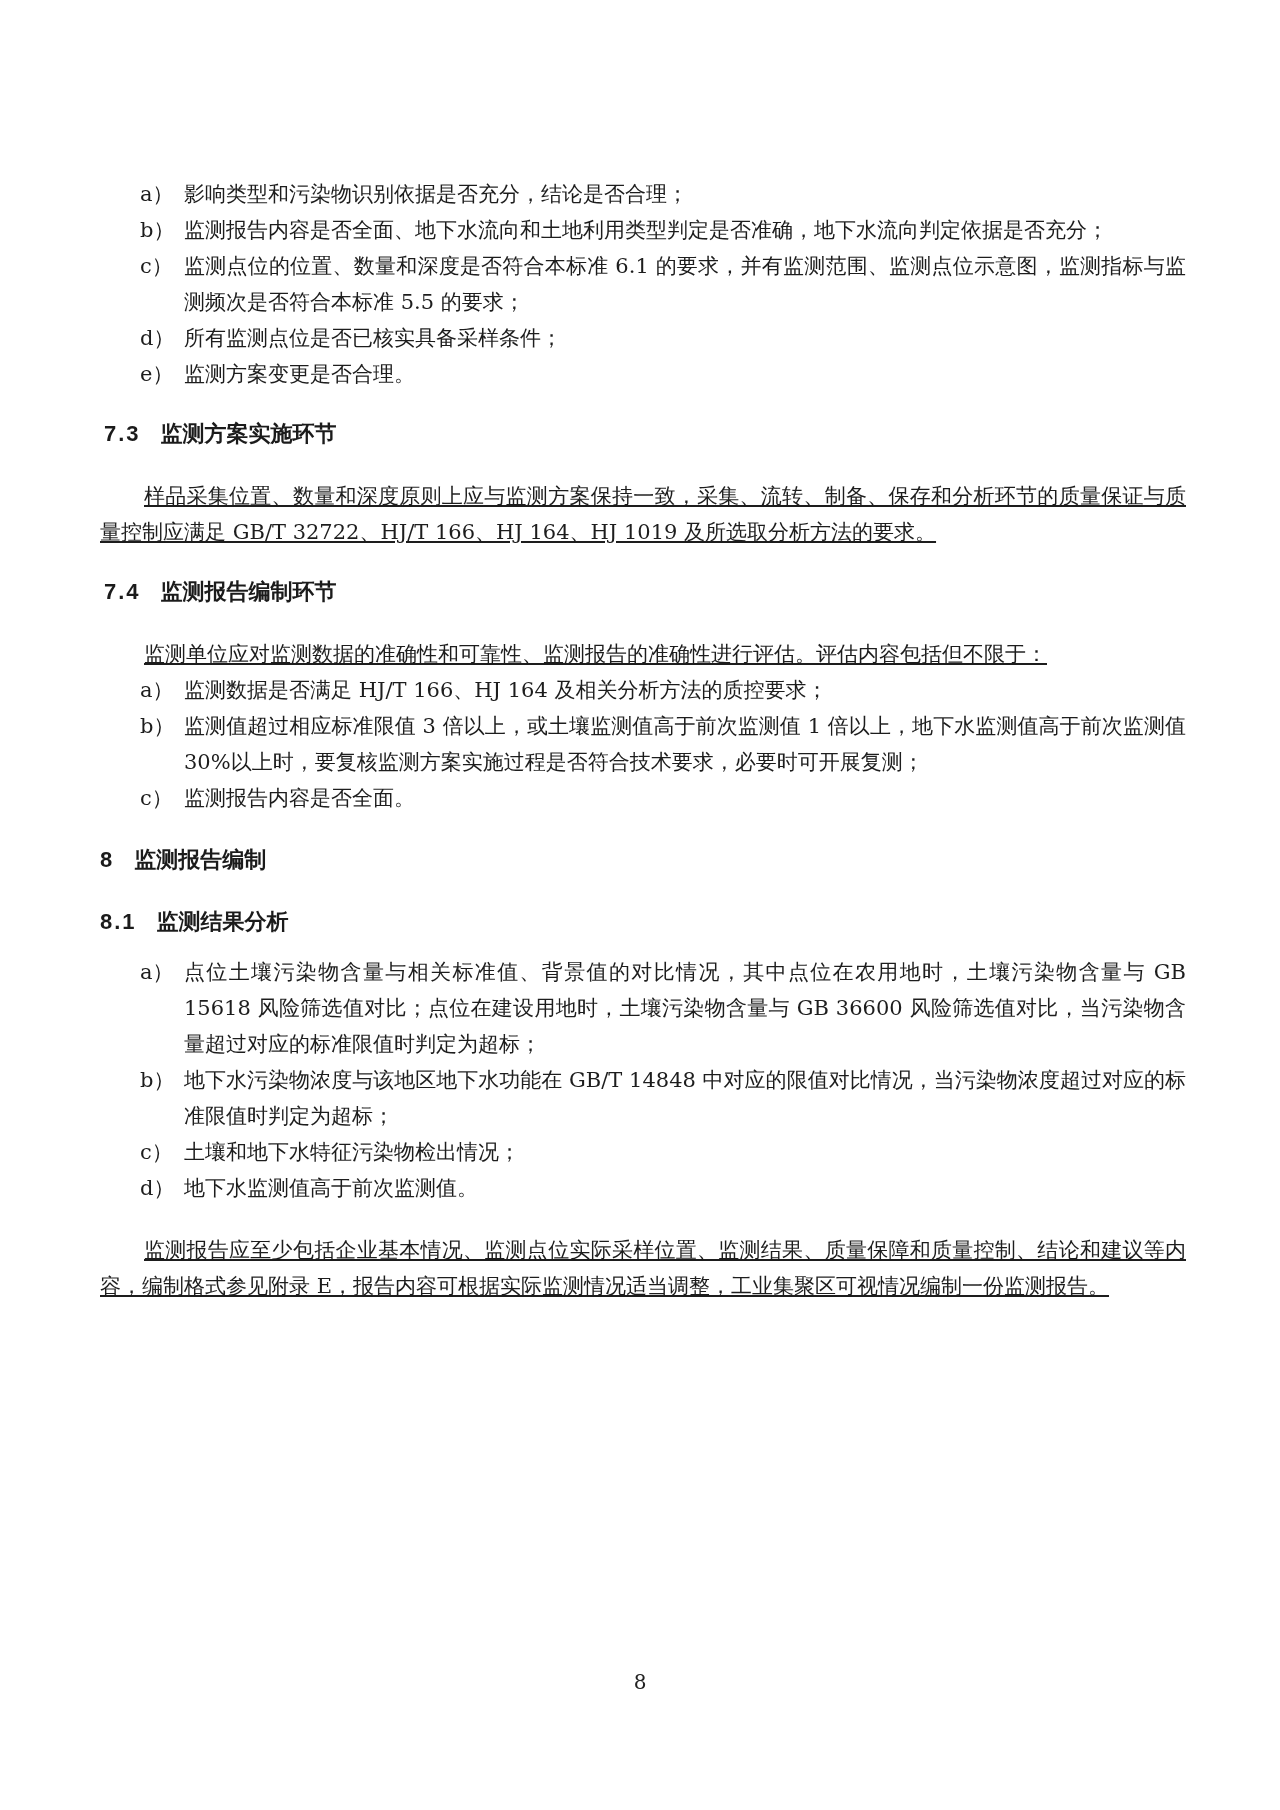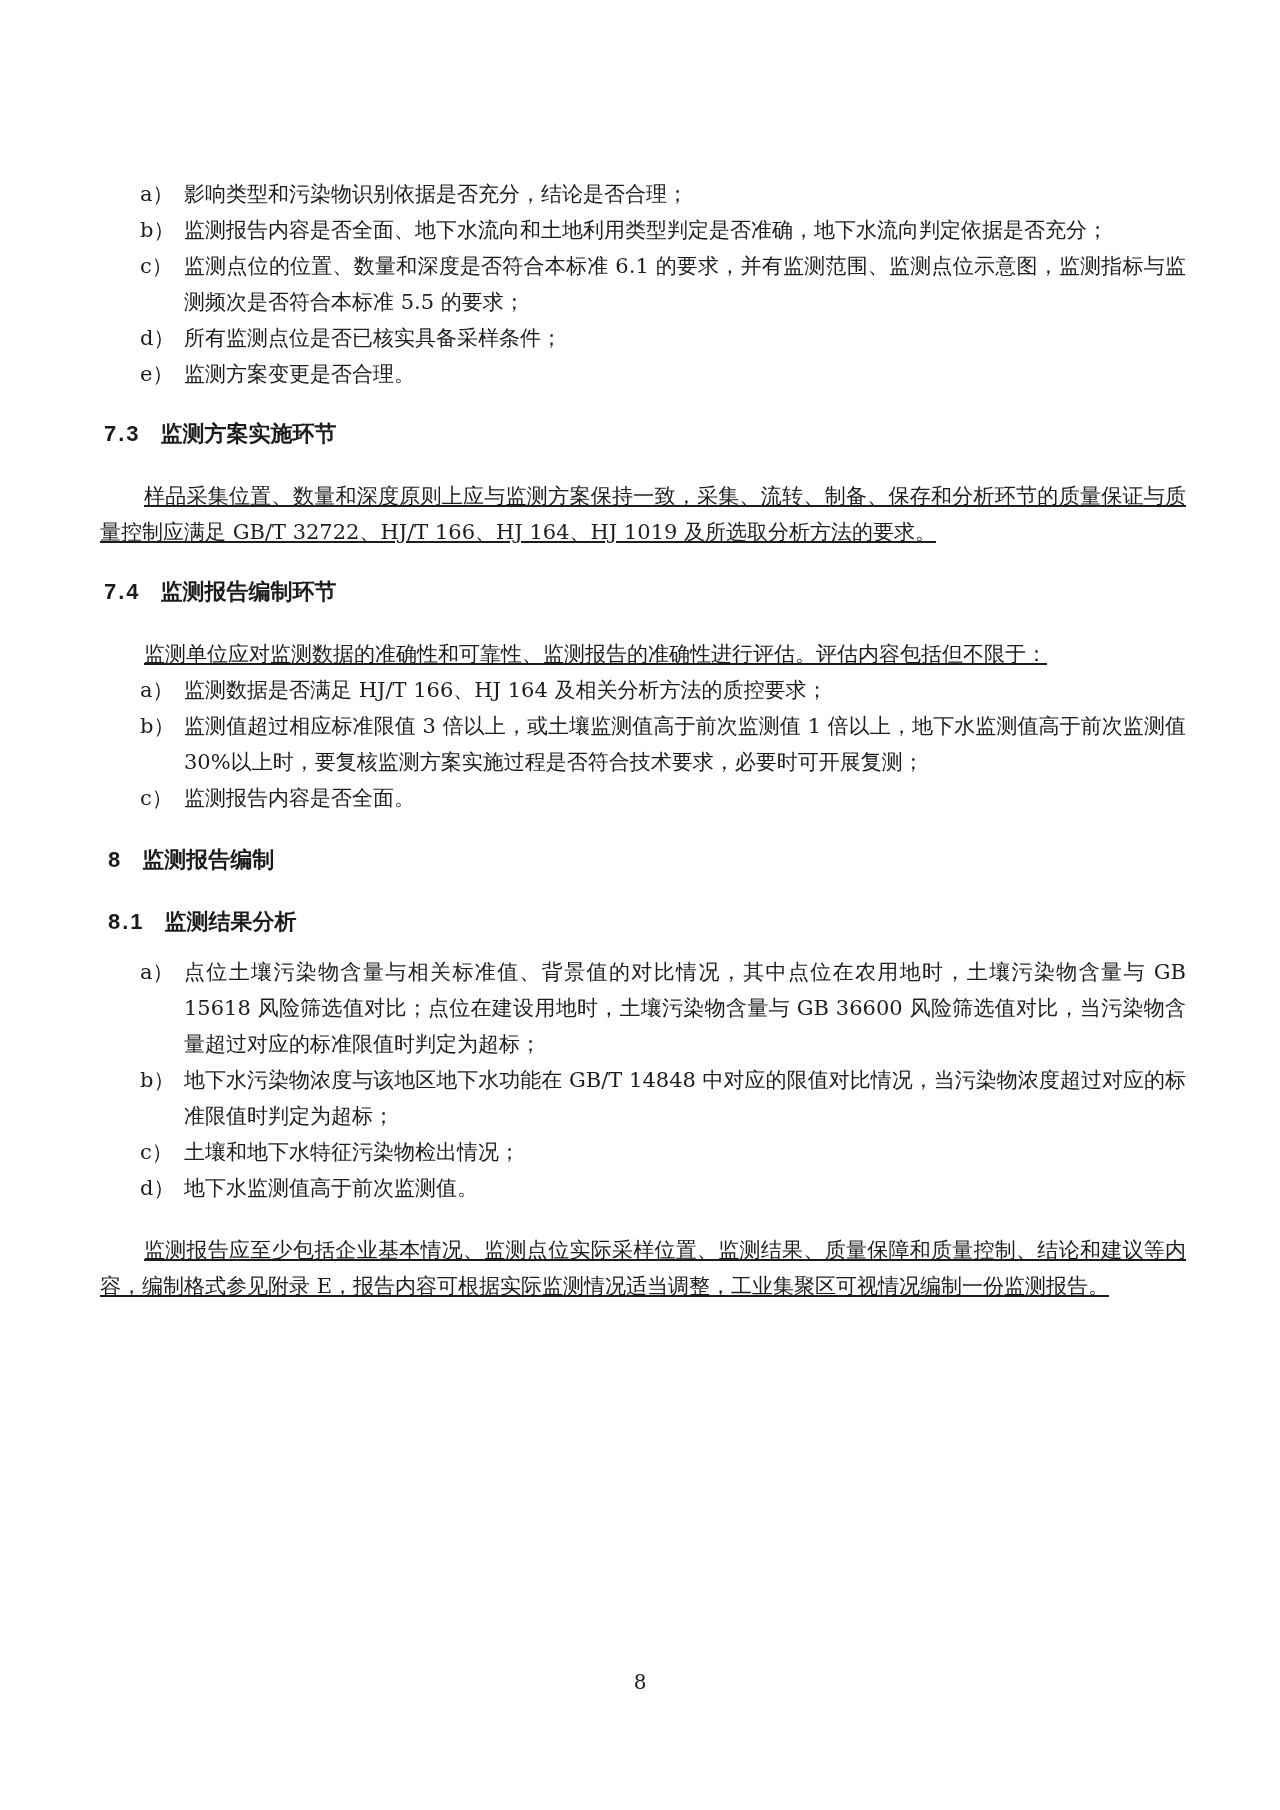--- a/index.html
+++ b/index.html
@@ -36,21 +36,21 @@
   
   .h2 {
     font-family: "Liberation Sans", "DejaVu Sans", sans-serif;
     font-weight: bold;
     font-size: 22px;
     line-height: 36px;
     margin: 24px 0 14px 4px;
     color: #1b1b1b;
   }
   .h2 .h-num { margin-right: 20px; letter-spacing: 2px; }
-  .h2-top { margin: 26px 0 14px 8px; }
+  .h2-top { margin: 26px 0 14px 0; }
   .para {
     text-align: justify;
     text-indent: 44px;
     margin: 6px 0 0 0;
   }
   .para-gap { margin-top: 26px; text-decoration: underline; }
   .footer {
     position: absolute;
     left: 0;
     top: 1668px;

